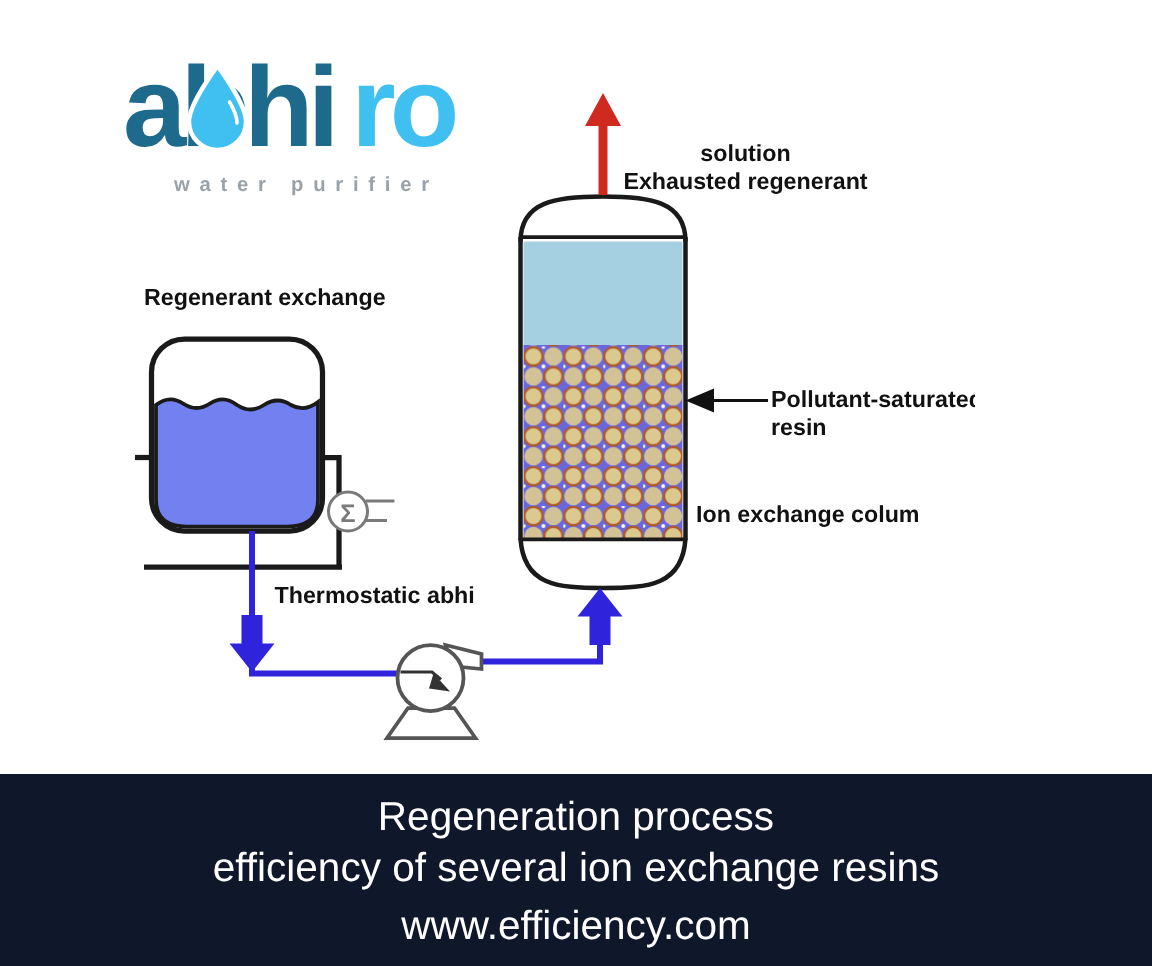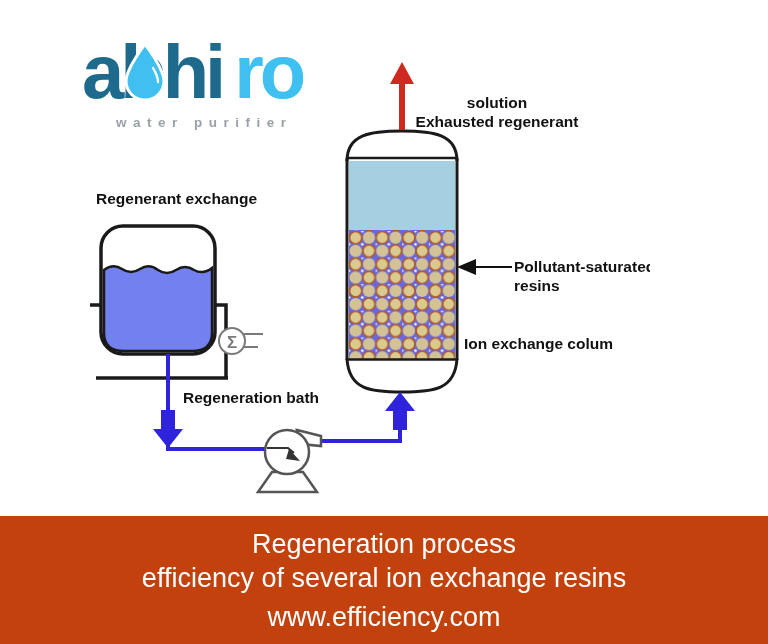--- a/index.html
+++ b/index.html
@@ -14,21 +14,21 @@
   .logo-drop{position:absolute;left:122px;top:42px;width:46px;height:58px;}
   .logo-tagline{position:absolute;left:116px;top:115px;font-size:13.5px;color:#9aa2a9;
                 letter-spacing:6.5px;font-weight:bold;text-transform:lowercase;}
   
   .diagram-svg{position:absolute;left:0;top:0;}
   .lbl{position:absolute;font-size:15.5px;font-weight:bold;color:#111;line-height:19px;}
   .lbl-center{text-align:center;}
   .clip-line{display:block;width:136px;overflow:hidden;white-space:nowrap;}
   .blk{display:block;}
   
-  .footer{position:absolute;left:0;top:516px;width:768px;height:128px;background:#c2410c;
+  .footer{position:absolute;left:0;top:516px;width:768px;height:128px;background:#0f172a;
           display:flex;flex-direction:column;align-items:center;padding-top:11px;box-sizing:border-box;}
   .footer p{margin:0;color:#ffffff;font-size:27px;line-height:34px;font-weight:400;}
   .footer .url-line{margin-top:5px;}
 </style>
 </head>
 <body>
 
 <div class="stage">
 
   <div class="logo">
@@ -114,26 +114,26 @@
 
   <div class="lbl" style="left:96px;top:189px">Regenerant exchange</div>
 
   <div class="lbl lbl-center" style="left:407px;top:93px;width:180px">
     <span class="blk">solution</span>
     <span class="blk">Exhausted regenerant</span>
   </div>
 
   <div class="lbl" style="left:514px;top:257px">
     <span class="clip-line">Pollutant-saturated</span>
-    <span class="blk">resins</span>
+    <span class="blk">resin</span>
   </div>
 
   <div class="lbl" style="left:464px;top:334px">Ion exchange colum</div>
 
-  <div class="lbl" style="left:183px;top:388px">Regeneration bath</div>
+  <div class="lbl" style="left:183px;top:388px">Thermostatic abhi</div>
 
   <div class="footer">
     <p>Regeneration process</p>
     <p>efficiency of several ion exchange resins</p>
     <p class="url-line">www.efficiency.com</p>
   </div>
 
 </div>
 
 </body></html>

